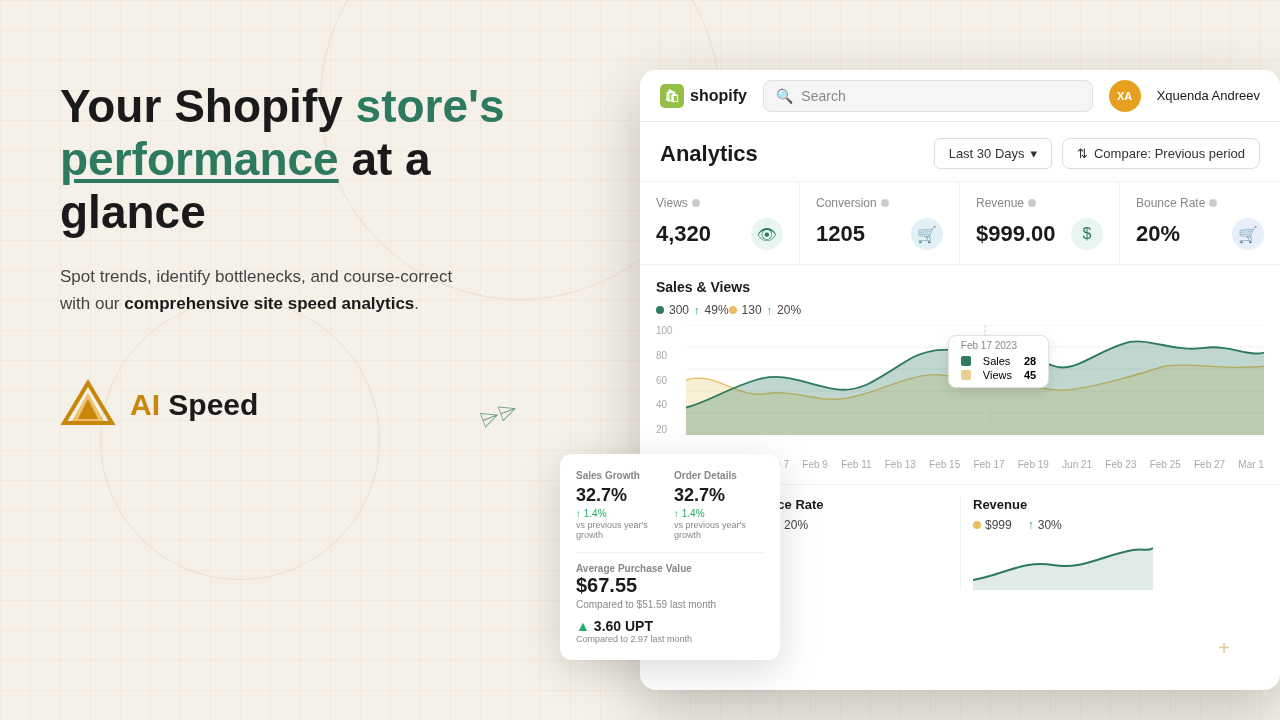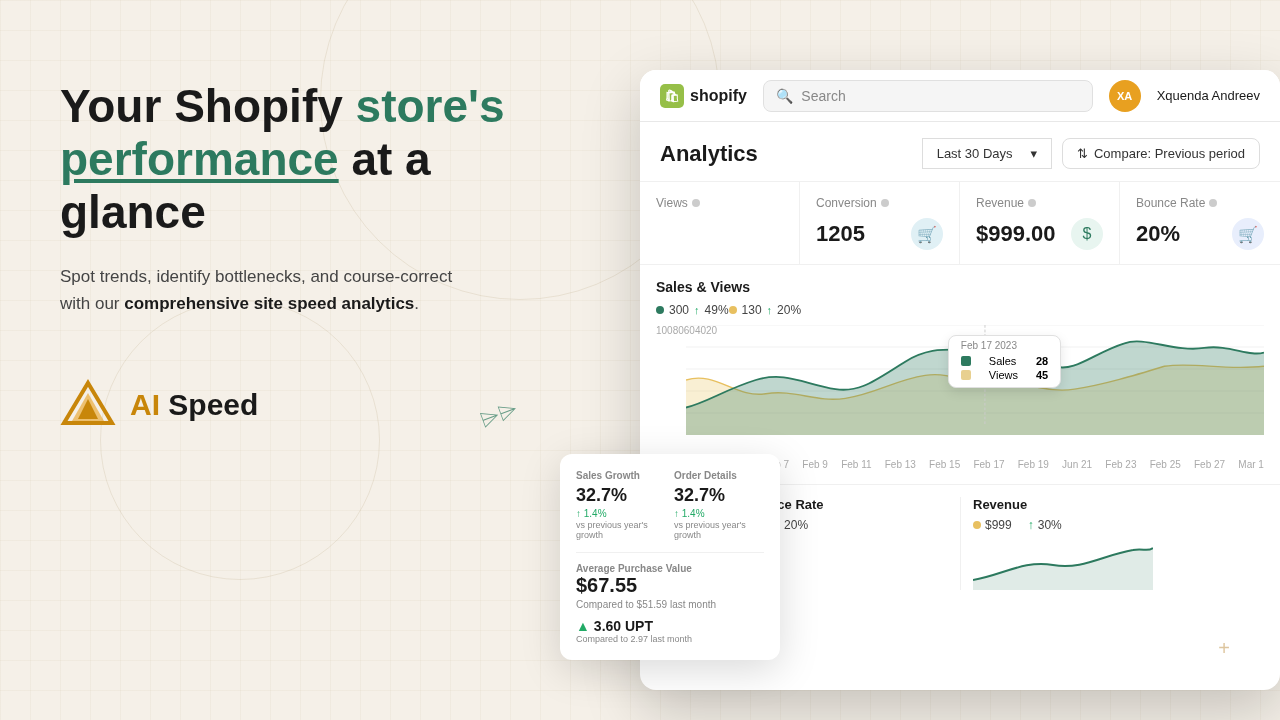--- a/index.html
+++ b/index.html
@@ -178,27 +178,27 @@
       font-weight: 700;
       color: #1a1a1a;
     }
     .header-actions {
       display: flex;
       gap: 10px;
     }
     .btn-period {
       background: #fff;
       border: 1px solid #ddd;
-      border-radius: 0;
+      border-radius: 6px;
       padding: 7px 14px;
       font-size: 13px;
       color: #333;
       display: flex;
       align-items: center;
-      gap: 18px;
+      gap: 6px;
       cursor: pointer;
       white-space: nowrap;
     }
     .btn-compare {
       background: #fff;
       border: 1px solid #ddd;
       border-radius: 8px;
       padding: 7px 14px;
       font-size: 13px;
       color: #333;
@@ -308,21 +308,21 @@
       left: 48%;
       background: white;
       border: 1px solid #e0e0e0;
       border-radius: 8px;
       padding: 4px 12px;
       font-size: 11px;
       box-shadow: 0 4px 12px rgba(0,0,0,0.1);
       white-space: nowrap;
     }
     .tooltip-date { font-size: 10px; color: #888; margin-bottom: 4px; }
-    .tooltip-row { display: flex; align-items: center; gap: 18px; margin: 2px 0; }
+    .tooltip-row { display: flex; align-items: center; gap: 12px; margin: 2px 0; }
     .tooltip-square { width: 10px; height: 10px; border-radius: 2px; }
 
     
     .x-labels {
       display: flex;
       justify-content: space-between;
       padding: 4px 0 0;
       font-size: 10px;
       color: #aaa;
     }
@@ -498,20 +498,24 @@
         </button>
       </div>
     </div>
 
     <div class="metrics-row">
       <div class="metric-card">
         <div class="metric-label">
           <span>Views</span>
           <span class="info-dot"></span>
         </div>
+        <div class="metric-value-row">
+          <span class="metric-value">4,320</span>
+          <div class="metric-icon green">👁</div>
+        </div>
       </div>
       <div class="metric-card">
         <div class="metric-label">
           <span>Conversion</span>
           <span class="info-dot"></span>
         </div>
         <div class="metric-value-row">
           <span class="metric-value">1205</span>
           <div class="metric-icon teal">🛒</div>
         </div>
@@ -550,21 +554,21 @@
         <div class="legend-item">
           <span class="legend-dot" style="background:#e8c060"></span>
           <span>130</span>
           <span class="legend-arrow">↑</span>
           <span>20%</span>
         </div>
       </div>
 
       <div class="chart-container">
 
-        <div style="position:absolute;left:0;top:0;bottom:20px;width:30px;display:flex;flex-direction:row;justify-content:space-between;font-size:10px;color:#aaa;text-align:left;padding-right:4px;">
+        <div style="position:absolute;left:0;top:0;bottom:20px;width:30px;display:flex;flex-direction:column;justify-content:space-between;font-size:10px;color:#aaa;text-align:left;padding-right:4px;">
           <span>100</span>
           <span>80</span>
           <span>60</span>
           <span>40</span>
           <span>20</span>
         </div>
 
         <svg class="chart-svg" viewBox="0 0 580 120" preserveAspectRatio="none" style="position:absolute;left:30px;right:0;top:0;bottom:20px;width:calc(100% - 30px);height:calc(100% - 20px);">
 
           <line x1="0" y1="0" x2="580" y2="0" stroke="#f0f0f0" stroke-width="1"></line>

